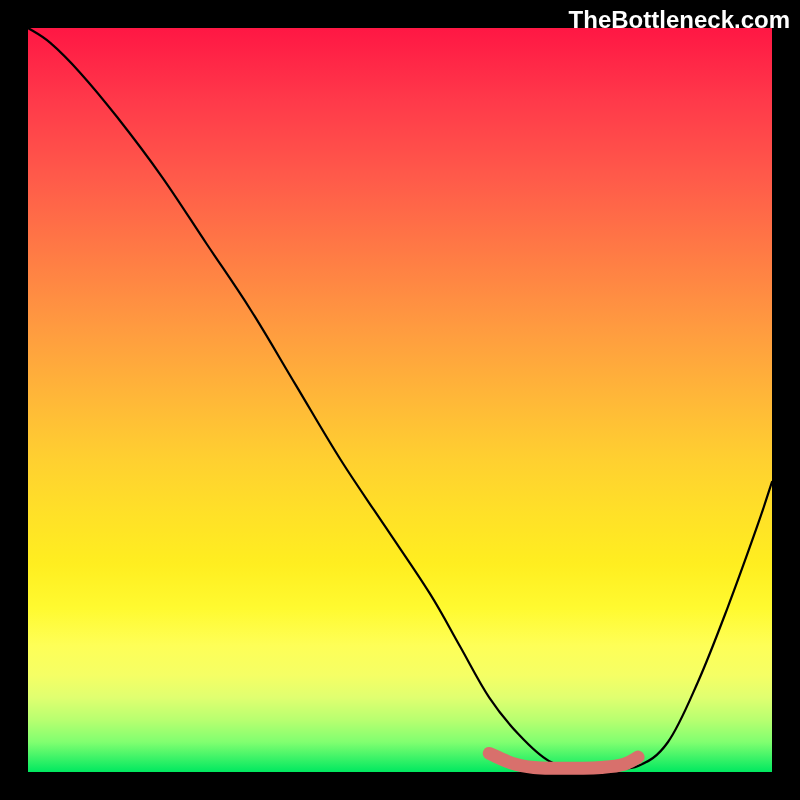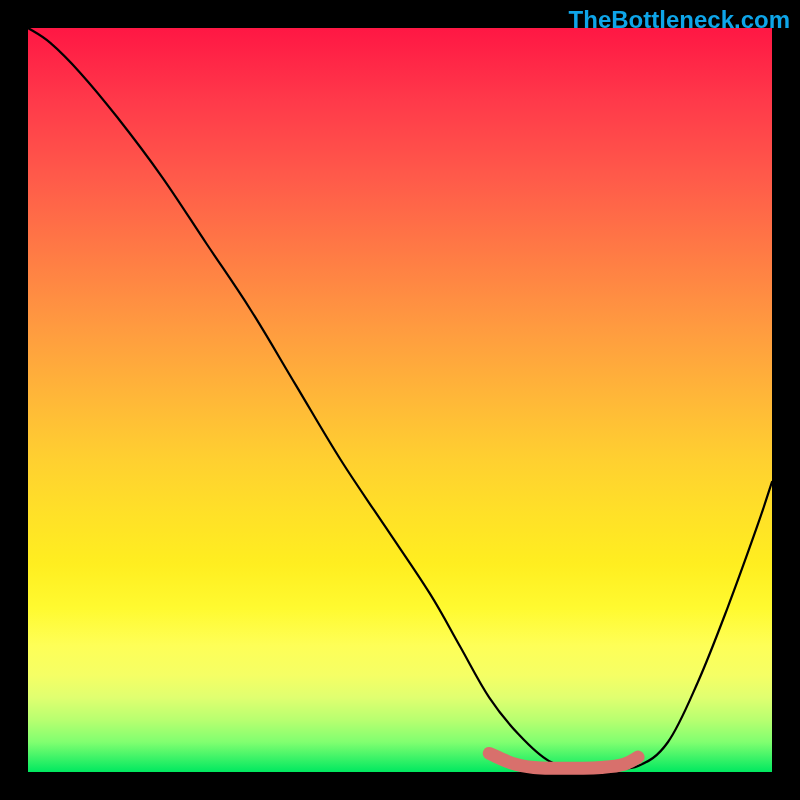--- a/index.html
+++ b/index.html
@@ -7,21 +7,21 @@
     width: 800px;
     height: 800px;
     background: #000;
     position: relative;
     font-family: Arial, sans-serif;
   }
   .watermark {
     position: absolute;
     top: 6px;
     right: 10px;
-    color: #0ea5e9;
+    color: #ffffff;
     font-size: 24px;
     font-weight: bold;
     z-index: 10;
   }
   .plot-area {
     position: absolute;
     left: 28px;
     top: 28px;
     width: 744px;
     height: 744px;

